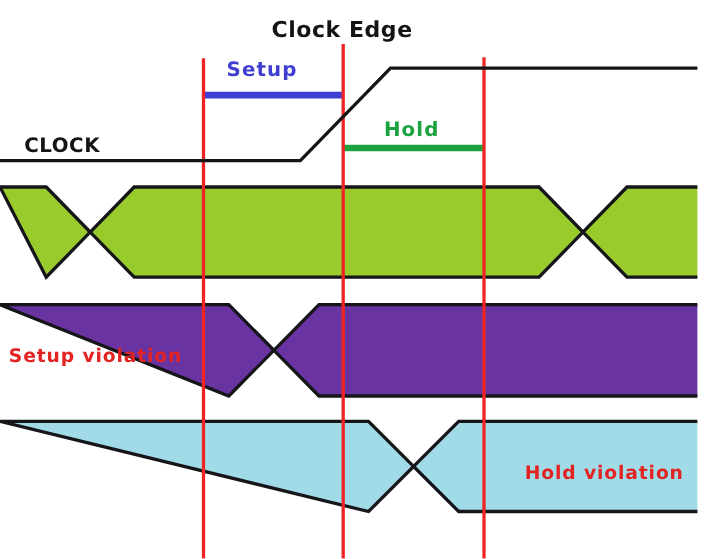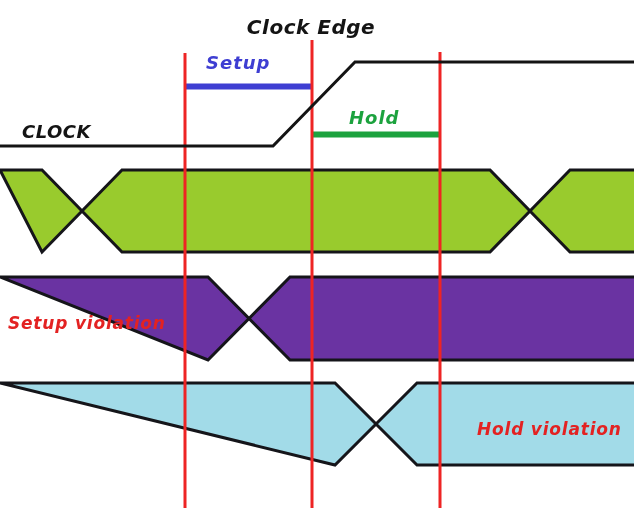--- a/index.html
+++ b/index.html
@@ -2,21 +2,20 @@
 <html><head>
 <meta charset="utf-8">
 <style>
   html,body{margin:0;padding:0;background:#ffffff;}
   .stage{
     position:relative;
     width:634px;height:508px;
     background:#ffffff;
     overflow:hidden;
     font-family:"DejaVu Sans", sans-serif;
-    font-style:italic;
   }
   svg text{
     font-family:"DejaVu Sans", sans-serif;
     font-weight:bold;
   }
   .title-text{font-size:20px;letter-spacing:0.5px;}
   .clock-text{font-size:18px;letter-spacing:0.5px;}
   .interval-text{font-size:18px;letter-spacing:1px;}
   .violation-text{font-size:17px;letter-spacing:0.8px;}
 </style>

